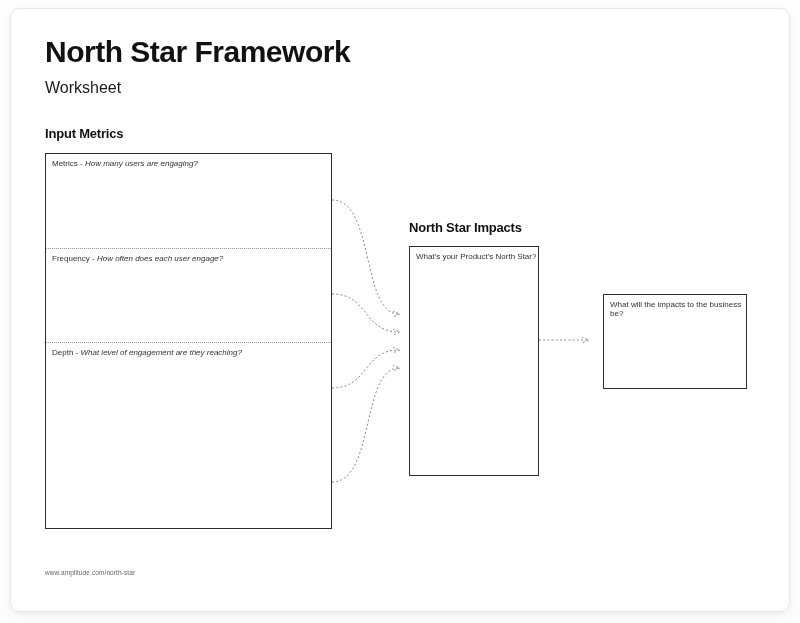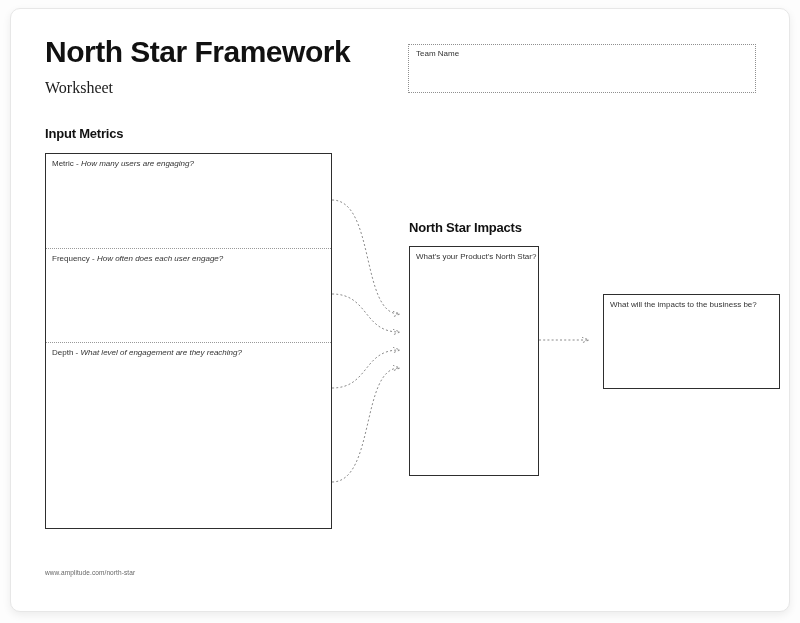--- a/index.html
+++ b/index.html
@@ -8,21 +8,21 @@
     position:absolute; left:10px; top:8px; width:780px; height:604px;
     background:#ffffff; border:1px solid #e7e7e7; border-radius:10px;
     box-shadow:0 3px 8px rgba(0,0,0,0.07); overflow:hidden;
   }
   .page-title {
     position:absolute; left:34px; top:26px;
     font-size:30px; font-weight:800; letter-spacing:-0.5px; color:#111; line-height:1.15;
   }
   .page-subtitle {
     position:absolute; left:34px; top:70px;
-    font-size:16px; font-weight:400; color:#1c1c1c;font-family:Liberation Serif, serif;
+    font-size:16px; font-weight:400; color:#1c1c1c;
   }
   .team-box {
     position:absolute; left:397px; top:35px; width:348px; height:49px;
     border:1px dotted #8f8f8f; background:#fff;
   }
   .team-box .field-label { position:absolute; left:7px; top:4px; font-size:8px; color:#333; }
   .h2 { position:absolute; font-size:13px; font-weight:700; color:#111; letter-spacing:-0.2px; }
   .h2.input-h   { left:34px;  top:117px; }
   .h2.nsm-h     { left:398px; top:211px; }
   .h2.imp-h     { left:592px; top:257px; }
@@ -35,45 +35,42 @@
   .metric-row:nth-child(2) { height:94px; border-top:1px dotted #999; }
   .metric-row:nth-child(3) { height:95px; border-top:1px dotted #999; }
   .metric-row:nth-child(4) { height:90px; border-top:1px dotted #999; }
   .metric-row .row-text { position:absolute; left:6px; top:5px; font-size:8px; color:#333; white-space:nowrap; }
   .metric-row .q { font-style:italic; }
   .nsm-box {
     position:absolute; left:398px; top:237px; width:130px; height:230px;
     border:1.5px solid #2e2e2e; background:#fff;
   }
   .imp-box {
-    position:absolute; left:592px; top:285px; width:177px; height:95px;
+    position:absolute; left:592px; top:285px; width:144px; height:95px;
     border:1.5px solid #2e2e2e; background:#fff;
   }
   .box-prompt { position:absolute; left:6px; top:5px; font-size:8px; color:#333; }
   .connectors { position:absolute; left:0; top:0; width:780px; height:604px; pointer-events:none; }
   .connectors path { fill:none; stroke:#8a8a8a; stroke-width:1; stroke-dasharray:2 2.2; }
   .footer-url { position:absolute; left:34px; top:560px; font-size:6.5px; color:#666; letter-spacing:0.1px; }
 </style>
 </head>
 <body>
 
 <div class="card">
 
   <div class="page-title">North Star Framework</div>
   <div class="page-subtitle">Worksheet</div>
 
-  <div class="team-box">
-    <span class="field-label">Team Name</span>
-  </div>
 
   <div class="h2 input-h">Input Metrics</div>
 
   <div class="input-box">
     <div class="metric-row">
-      <span class="row-text"><span>Metric -</span> <span class="q">How many users are engaging?</span></span>
+      <span class="row-text"><span>Metrics -</span> <span class="q">How many users are engaging?</span></span>
     </div>
     <div class="metric-row">
       <span class="row-text"><span>Frequency -</span> <span class="q">How often does each user engage?</span></span>
     </div>
     <div class="metric-row">
       <span class="row-text"><span>Depth -</span> <span class="q">What level of engagement are they reaching?</span></span>
     </div>
   </div>
 
   <div class="h2 nsm-h">North Star Impacts</div>

